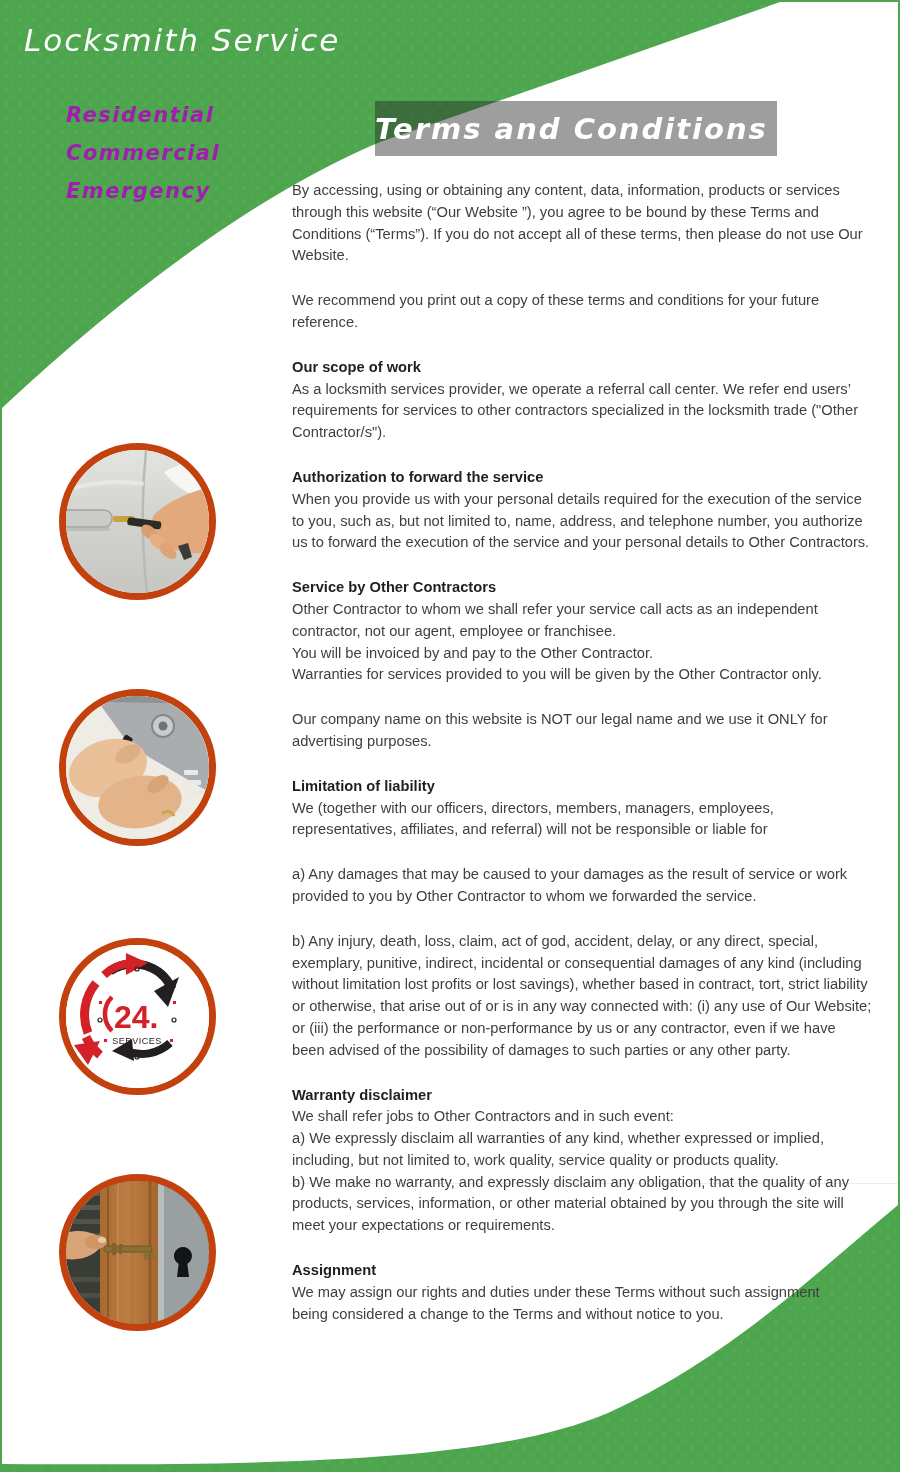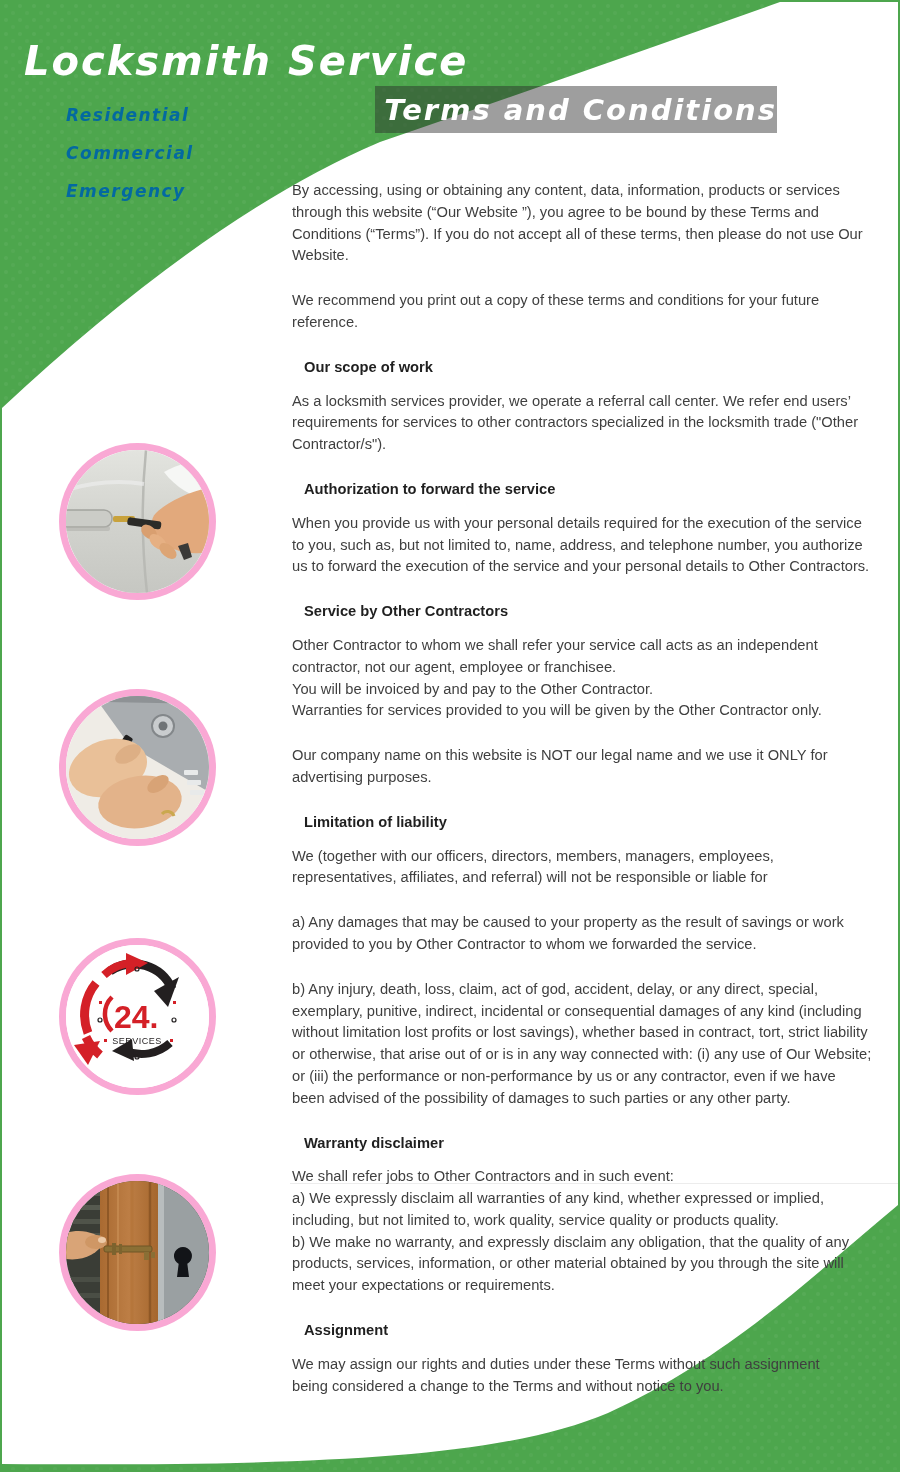--- a/index.html
+++ b/index.html
@@ -3,46 +3,46 @@
 <meta charset="utf-8">
 <style>
   html,body{margin:0;padding:0;}
   #page{
     position:relative;width:900px;height:1472px;background:#ffffff;
     font-family:"Liberation Sans",sans-serif;overflow:hidden;
     border:2px solid #4DA64D;box-sizing:border-box;
   }
   #bg{position:absolute;left:0;top:0;z-index:0;}
   .brand-title{
-    position:absolute;left:22px;top:36px;z-index:2;
-    font-family:"DejaVu Sans",sans-serif;font-weight:bold;font-style:italic;
-    font-size:40px;color:#ffffff;letter-spacing:2px;
+    position:absolute;left:22px;top:20px;z-index:2;
+    font-family:"DejaVu Sans",sans-serif;font-weight:normal;font-style:italic;
+    font-size:31px;color:#ffffff;letter-spacing:2px;
   }
   .services{position:absolute;left:64px;top:94px;z-index:2;}
   .service-item{
     font-family:"DejaVu Sans",sans-serif;font-weight:bold;font-style:italic;
-    font-size:17px;color:#0369a1;letter-spacing:1.5px;height:38px;line-height:38px;
+    font-size:21px;color:#a21caf;letter-spacing:1.5px;height:38px;line-height:38px;
   }
   .banner{
-    position:absolute;left:373px;top:84px;width:402px;height:47px;z-index:2;
-    background:rgba(40,40,40,0.45);display:flex;align-items:center;justify-content:flex-end;
+    position:absolute;left:373px;top:99px;width:402px;height:55px;z-index:2;
+    background:rgba(40,40,40,0.45);display:flex;align-items:center;justify-content:flex-start;
   }
   .banner-title{
     font-family:"DejaVu Sans",sans-serif;font-weight:bold;font-style:italic;
     font-size:29px;color:#ffffff;letter-spacing:2px;white-space:nowrap;
   }
   #content{
     position:absolute;left:290px;top:178px;width:580px;z-index:3;
     font-size:14.7px;line-height:21.8px;color:#3F3F3F;
   }
-  #content h3{margin:12px;font-size:14.7px;line-height:21.8px;color:#1f1f1f;font-weight:bold;}
+  #content h3{margin:0;font-size:14.7px;line-height:21.8px;color:#1f1f1f;font-weight:bold;}
   #content p{margin:0 0 23px 0;white-space:pre-line;}
   .photo{
     position:absolute;left:57px;width:157px;height:157px;border-radius:50%;
-    border:7px solid #f9a8d4;box-sizing:border-box;overflow:hidden;background:#fff;z-index:2;
+    border:7px solid #c2410c;box-sizing:border-box;overflow:hidden;background:#fff;z-index:2;
   }
   .photo svg{display:block;}
   #ph1{top:441px;} #ph2{top:687px;} #ph3{top:936px;} #ph4{top:1172px;}
   .divider{position:absolute;left:288px;top:1181px;width:608px;height:1px;background:#ececec;z-index:1;}
 </style>
 </head>
 <body>
 
 <div id="page">
 
@@ -207,21 +207,21 @@
 Warranties for services provided to you will be given by the Other Contractor only.</p>
       </section>
       <section>
         <p>Our company name on this website is NOT our legal name and we use it ONLY for advertising purposes.</p>
       </section>
       <section>
         <h3>Limitation of liability</h3>
         <p>We (together with our officers, directors, members, managers, employees, representatives, affiliates, and referral) will not be responsible or liable for</p>
       </section>
       <section>
-        <p>a) Any damages that may be caused to your property as the result of savings or work provided to you by Other Contractor to whom we forwarded the service.</p>
+        <p>a) Any damages that may be caused to your damages as the result of service or work provided to you by Other Contractor to whom we forwarded the service.</p>
       </section>
       <section>
         <p>b) Any injury, death, loss, claim, act of god, accident, delay, or any direct, special, exemplary, punitive, indirect, incidental or consequential damages of any kind (including without limitation lost profits or lost savings), whether based in contract, tort, strict liability or otherwise, that arise out of or is in any way connected with: (i) any use of Our Website; or (iii) the performance or non-performance by us or any contractor, even if we have been advised of the possibility of damages to such parties or any other party.</p>
       </section>
       <section>
         <h3>Warranty disclaimer</h3>
         <p>We shall refer jobs to Other Contractors and in such event:
 a) We expressly disclaim all warranties of any kind, whether expressed or implied, including, but not limited to, work quality, service quality or products quality.
 b) We make no warranty, and expressly disclaim any obligation, that the quality of any products, services, information, or other material obtained by you through the site will meet your expectations or requirements.</p>
       </section>

